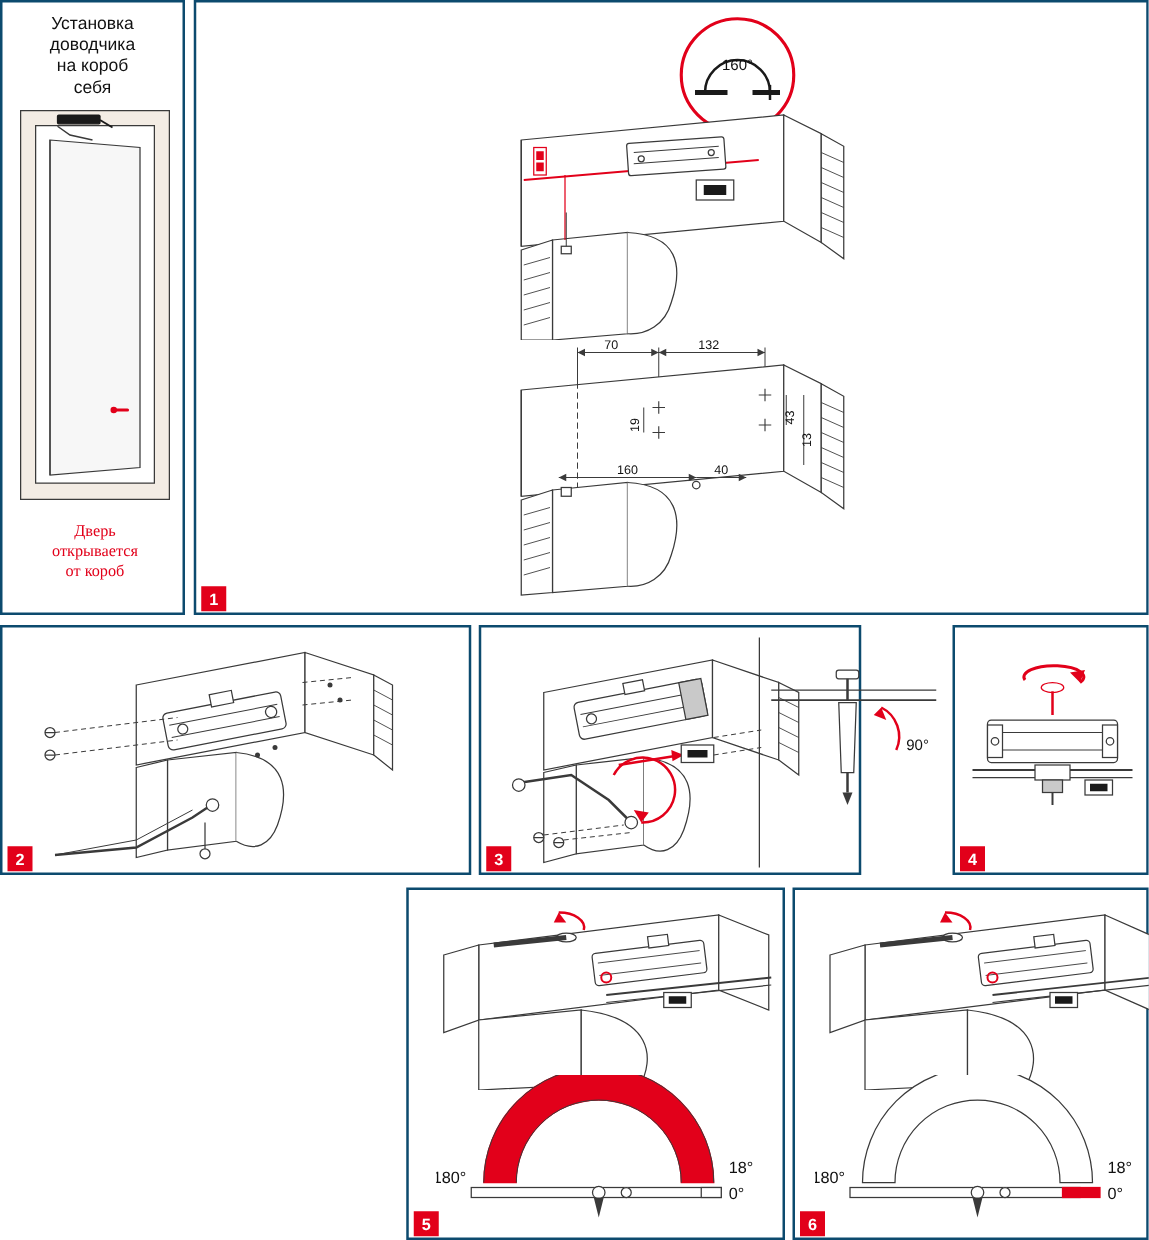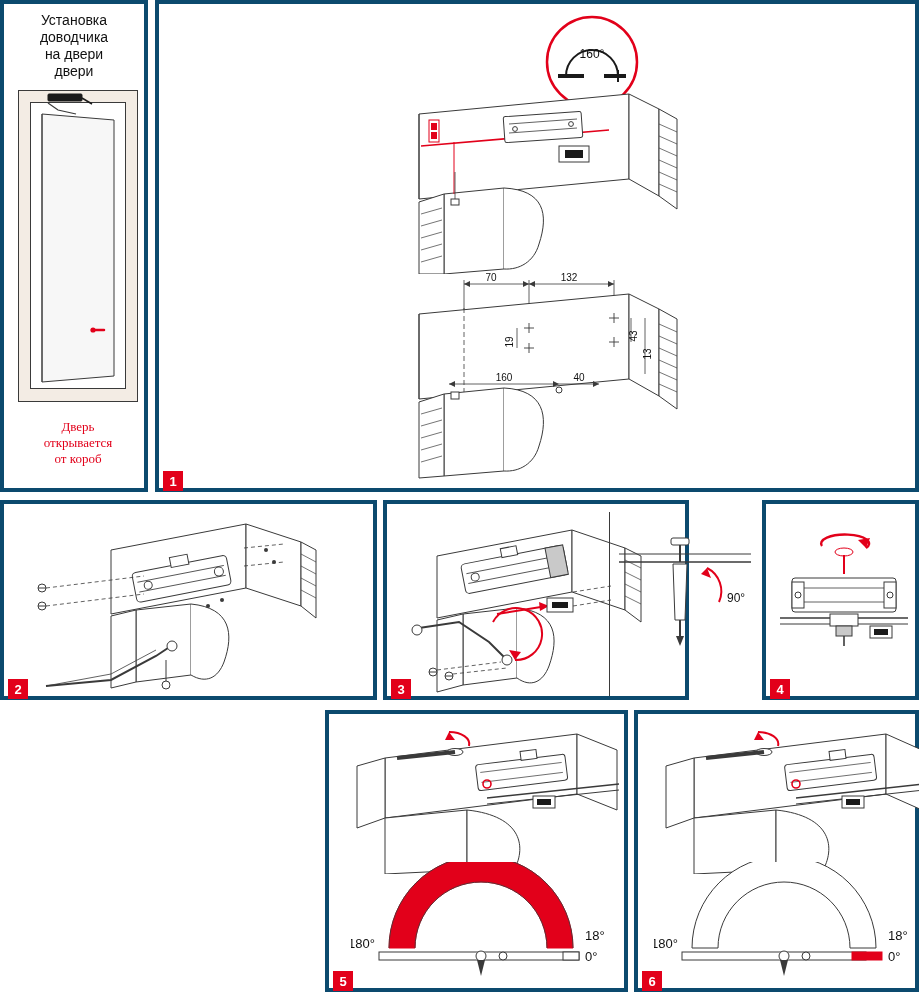--- a/index.html
+++ b/index.html
@@ -1,34 +1,34 @@
 <!DOCTYPE html>
 <html><head>
 <meta charset="utf-8">
 <style>
   html,body{margin:0;padding:0;background:#ffffff;}
   body{width:919px;height:992px;position:relative;font-family:"Liberation Sans",sans-serif;color:#1a1a1a;overflow:hidden;}
-  .panel{position:absolute;border:4px solid #0c4a6e;background:#fff;box-sizing:border-box;}
+  .panel{position:absolute;border:2px solid #0c4a6e;background:#fff;box-sizing:border-box;}
   .step-num{position:absolute;width:20px;height:20px;background:#e2001a;color:#fff;font-size:13px;font-weight:bold;display:flex;align-items:center;justify-content:center;box-sizing:border-box;}
   .title{font-size:14px;line-height:17px;text-align:center;color:#111;}
   .redtext{font-size:13px;line-height:16px;text-align:center;color:#e2001a;font-family:Liberation Serif, serif;}
   svg{display:block;}
   .dim{font-size:10px;fill:#111;font-family:"Liberation Sans",sans-serif;}
   .deg{font-size:12px;fill:#111;font-family:"Liberation Sans",sans-serif;}
   .degw{font-size:13px;fill:#111;font-weight:normal;font-family:"Liberation Sans",sans-serif;}
 </style>
 </head>
 <body>
 
 <div class="panel" style="left:0px;top:0px;width:148px;height:492px;">
   <div style="padding:8px 6px 4px 6px;">
     <div class="title">Установка</div>
     <div class="title">доводчика</div>
-    <div class="title">на двери</div>
-    <div class="title">двери</div>
+    <div class="title">на короб</div>
+    <div class="title">себя</div>
   </div>
 
   <div style="position:absolute;left:14px;top:86px;">
     <svg width="120" height="312" viewBox="0 0 120 312">
       <rect x="0.5" y="0.5" width="119" height="311" fill="#f3ece4" stroke="#3a3a3a"></rect>
       <rect x="12.5" y="12.5" width="95" height="286" fill="#ffffff" stroke="#3a3a3a"></rect>
 
       <polygon points="24,24 96,30 96,286 24,292" fill="#f7f7f7" stroke="#3a3a3a" stroke-width="1"></polygon>
       <line x1="24" y1="24" x2="24" y2="292" stroke="#3a3a3a"></line>
 

